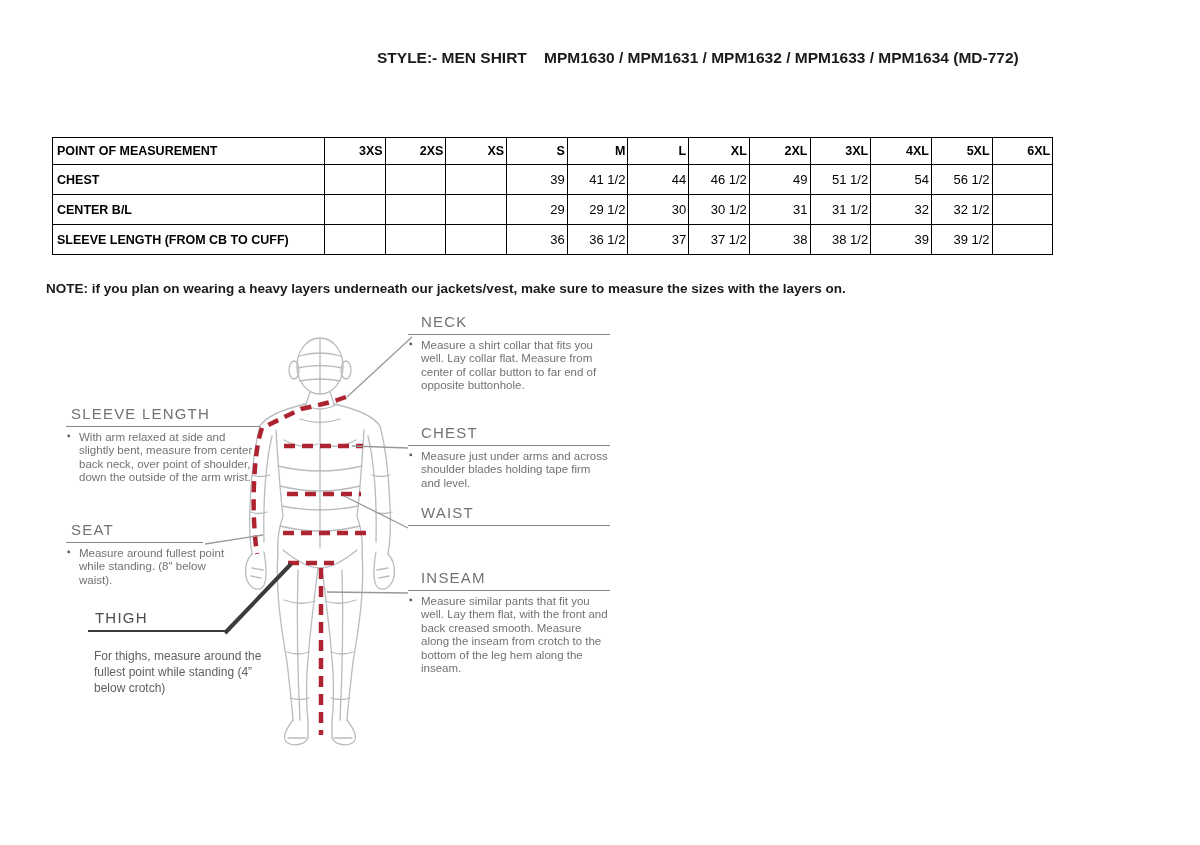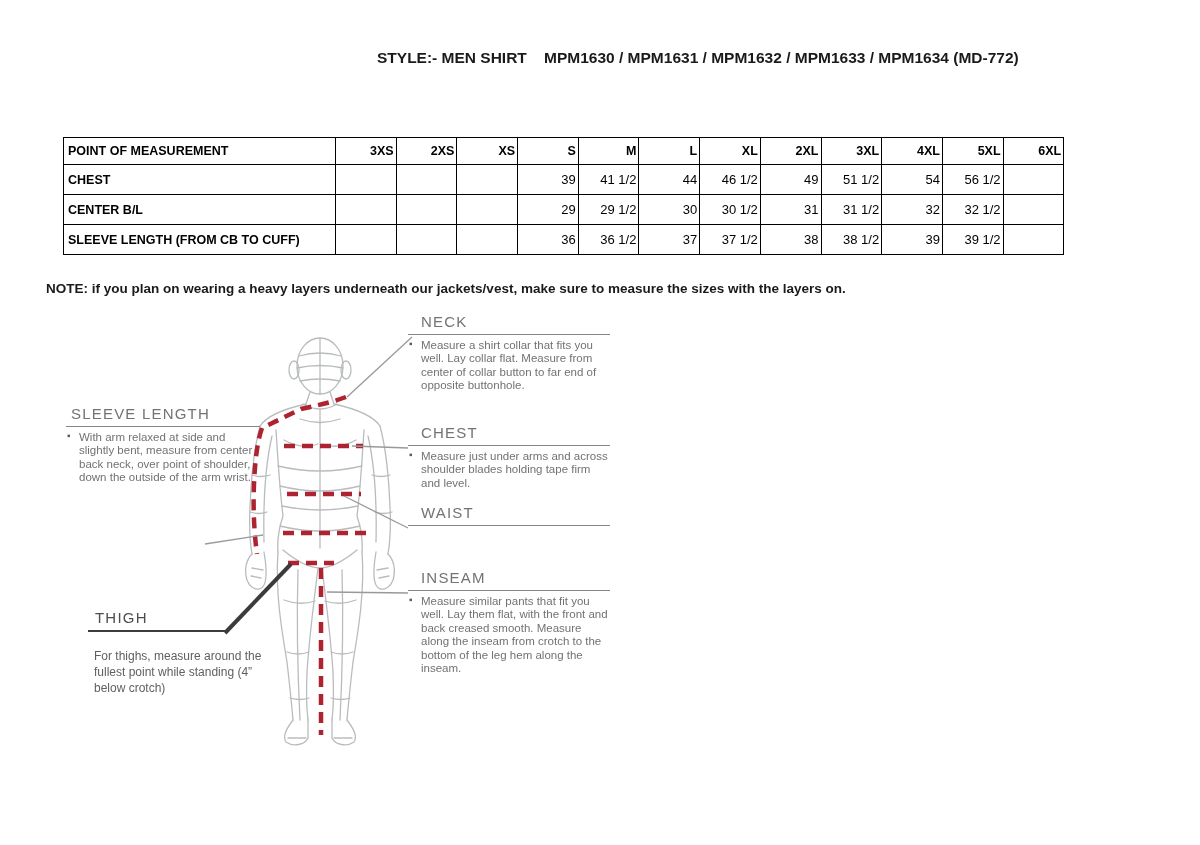--- a/index.html
+++ b/index.html
@@ -7,21 +7,21 @@
     position:relative;width:1200px;height:793px;background:#ffffff;overflow:hidden;
     font-family:"Liberation Sans", sans-serif;color:#000;
   }
   
   .doc-title{
     position:absolute;left:377px;top:49px;
     font-size:15.5px;font-weight:bold;white-space:pre;color:#1a1a1a;
   }
   
   .size-table{
-    position:absolute;left:63px;top:137px;width:1000px;
+    position:absolute;left:52px;top:137px;width:1000px;
     border-collapse:collapse;table-layout:fixed;
   }
   .size-table th,.size-table td{
     border:1.5px solid #000;text-align:right;vertical-align:middle;
     font-size:13px;padding:0 2px;overflow:hidden;white-space:nowrap;
   }
   .size-table thead th{height:26px;font-size:12.5px;font-weight:bold;}
   .size-table tbody td{height:29px;font-weight:normal;}
   .size-table .label-col{text-align:left;font-weight:bold;font-size:12.5px;padding-left:4px;}
   
@@ -231,19 +231,23 @@
     </div>
     <div class="guide" style="left:408px;top:270px;width:202px;">
       <div class="guide-label" style="padding-left:13px;">INSEAM</div>
       <div class="guide-text bulleted">Measure similar pants that fit you well. Lay them flat, with the front and back creased smooth. Measure along the inseam from crotch to the bottom of the leg hem along the inseam.</div>
     </div>
 
     <div class="guide" style="left:66px;top:106px;width:196px;">
       <div class="guide-label" style="padding-left:5px;width:189px;">SLEEVE LENGTH</div>
       <div class="guide-text bulleted" style="width:175px;">With arm relaxed at side and slightly bent, measure from center back neck, over point of shoulder, down the outside of the arm wrist.</div>
     </div>
+    <div class="guide" style="left:66px;top:222px;width:170px;">
+      <div class="guide-label" style="padding-left:5px;width:132px;">SEAT</div>
+      <div class="guide-text bulleted" style="width:150px;">Measure around fullest point while standing. (8" below waist).</div>
+    </div>
     <div class="guide" style="left:88px;top:310px;width:180px;">
       <div class="guide-label dark" style="padding-left:7px;width:130px;">THIGH</div>
       <div class="guide-text plain" style="width:168px;">For thighs, measure around the fullest point while standing (4” below crotch)</div>
     </div>
 
   </div>
 </div>
 
 </body></html>

